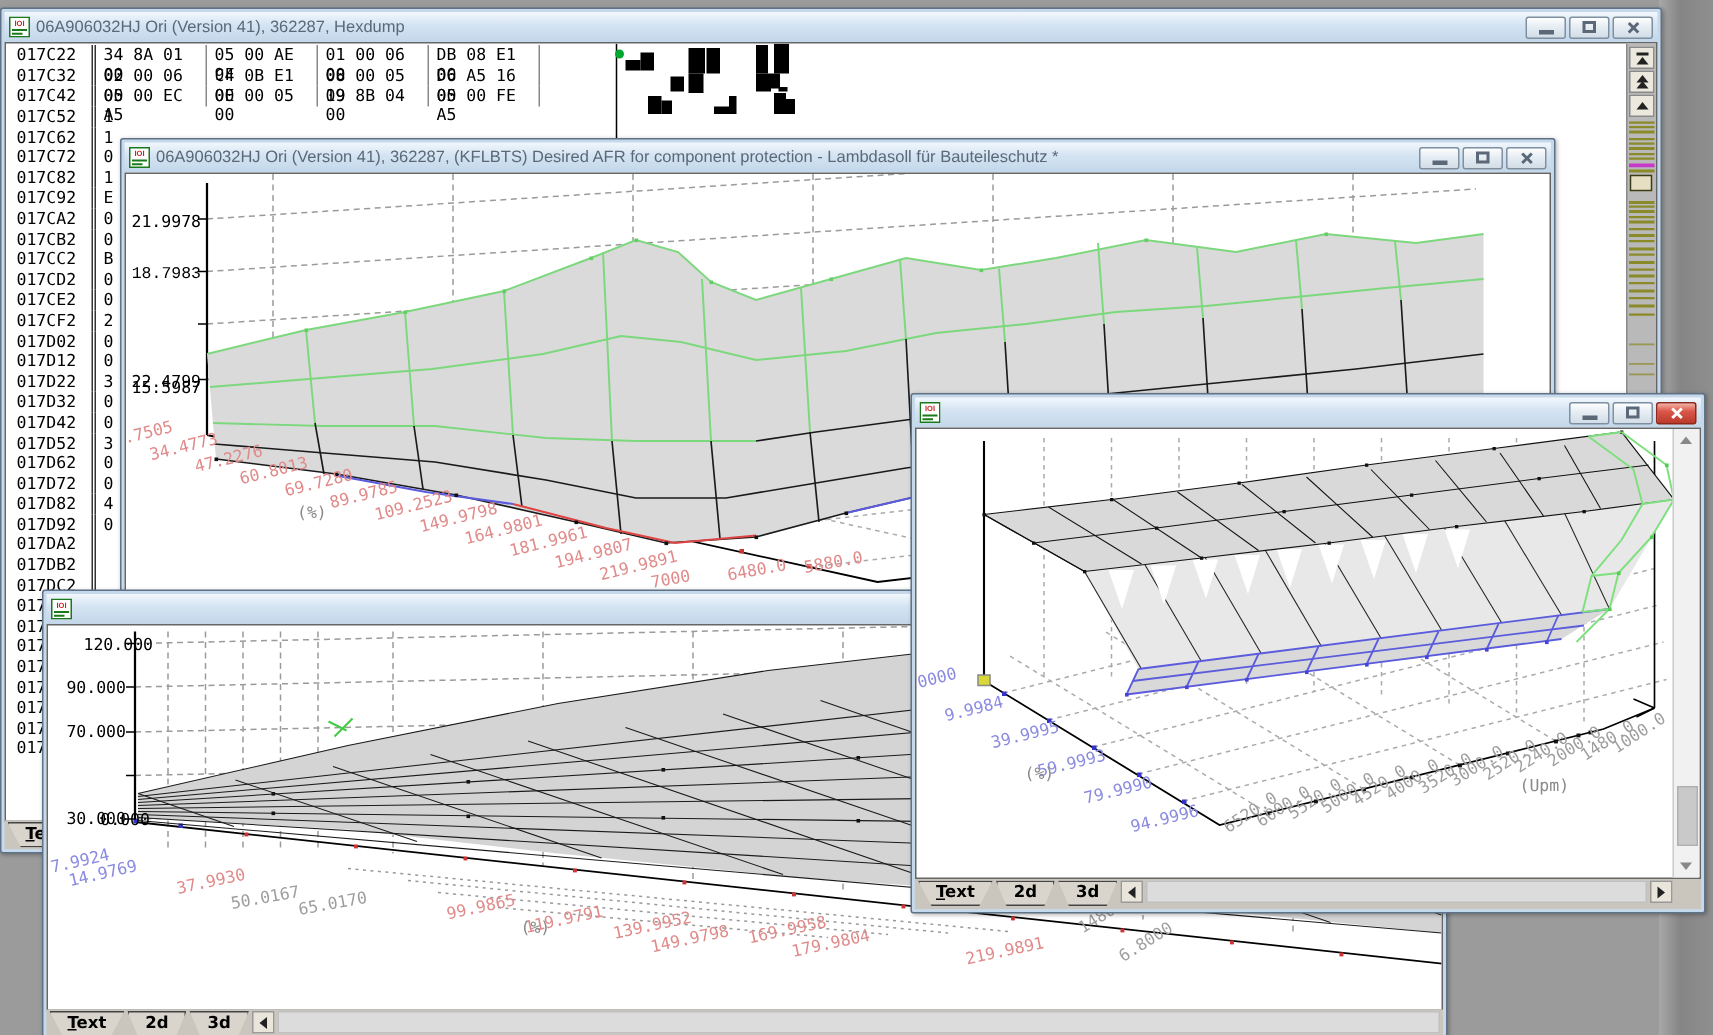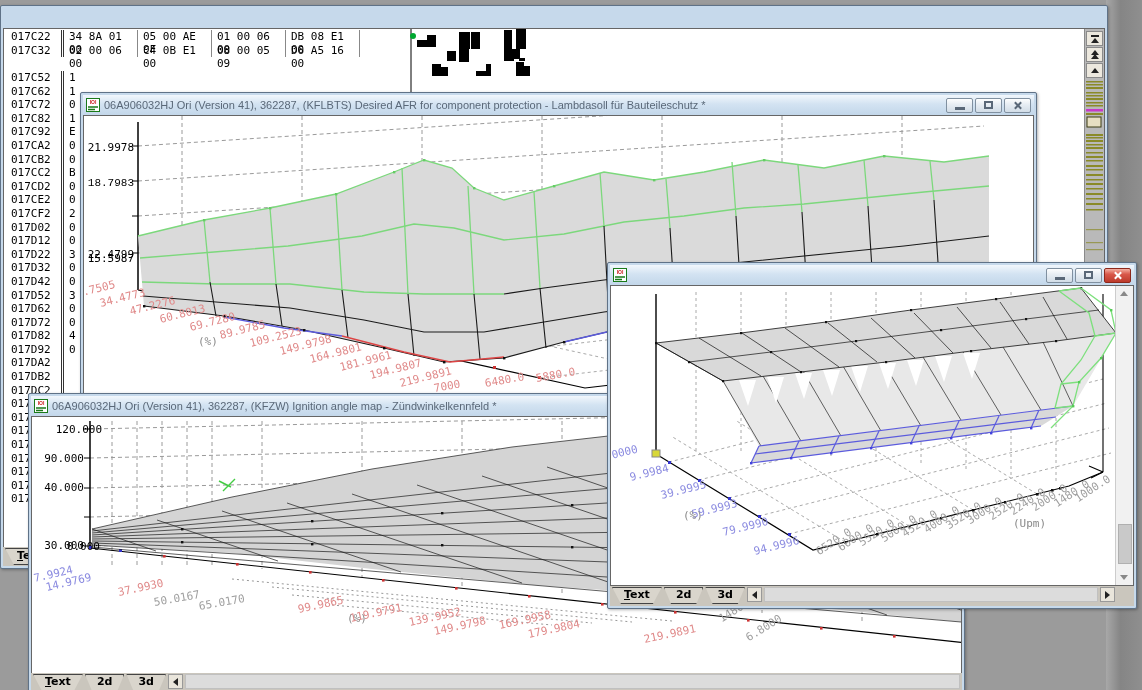--- a/index.html
+++ b/index.html
@@ -41,35 +41,61 @@
   .navbtn{width:17px;height:15px;background:#ece8de;border:1px solid #8a8a8a;display:flex;flex-direction:column;align-items:center;justify-content:center;box-sizing:border-box;margin:0 0 1px 1px}
   .vscroll{position:absolute;right:0;top:0;bottom:0;width:17px;background:#f1f1f1;border-left:1px solid #ccc}
   .vthumb{position:absolute;left:2px;width:12px;background:#c9c9c9;border:1px solid #b0b0b0}
 </style>
 </head>
 <body>
 
 <div class="mdi-right"></div>
 
 <div class="win" id="w-hex" style="left:0;top:5px;width:1106px;height:562px">
+  <div class="tb">
+    <svg width="14" height="14" viewBox="0 0 14 14">
+        <rect x="0.5" y="0.5" width="13" height="13" fill="#fff" stroke="#1a7a1a"></rect>
+        <text x="7" y="6.2" font-size="5" font-weight="bold" fill="#cc2222" text-anchor="middle">IOI</text>
+        <path d="M2 9 H12 M2 11.5 H9" stroke="#1a7a1a" stroke-width="1.4" fill="none"></path>
+      </svg>
+    <span class="t">06A906032HJ Ori (Version 41), 362287, Hexdump</span>
+    <span class="wbtns">
+      <span class="wb">
+          <span class="g-min"></span>
+        </span>
+      <span class="wb">
+          <span class="g-max"></span>
+        </span>
+      <span class="wb">
+          <span class="g-x"></span>
+        </span>
+    </span>
+  </div>
   <div class="content" style="bottom:20px">
     <div class="hexwrap">
         <div class="hex-row">
           <span class="hex-addr">017C22</span>
           <span class="hex-group">34 8A 01 00</span>
           <span class="hex-group">05 00 AE 9F</span>
           <span class="hex-group">01 00 06 00</span>
           <span class="hex-group">DB 08 E1 00</span>
         </div>
         <div class="hex-row">
           <span class="hex-addr">017C32</span>
           <span class="hex-group">02 00 06 00</span>
           <span class="hex-group">C4 0B E1 00</span>
           <span class="hex-group">08 00 05 09</span>
           <span class="hex-group">D6 A5 16 00</span>
+        </div>
+        <div class="hex-row">
+          <span class="hex-addr">017C42</span>
+          <span class="hex-group">05 00 EC A5</span>
+          <span class="hex-group">0E 00 05 00</span>
+          <span class="hex-group">19 8B 04 00</span>
+          <span class="hex-group">05 00 FE A5</span>
         </div>
       </div>
     <div class="hexwrap" style="top:42px">
         <div class="hex-row">
           <span class="hex-addr">017C52</span>
           <span class="hex-part">1</span>
         </div>
         <div class="hex-row">
           <span class="hex-addr">017C62</span>
           <span class="hex-part">1</span>
@@ -415,21 +441,20 @@
   </div>
 </div>
 
 <div class="win" id="w-kfzw" style="left:28px;top:393px;width:935px;height:300px">
   <div class="tb">
     <svg width="14" height="14" viewBox="0 0 14 14">
         <rect x="0.5" y="0.5" width="13" height="13" fill="#fff" stroke="#1a7a1a"></rect>
         <text x="7" y="6.2" font-size="5" font-weight="bold" fill="#cc2222" text-anchor="middle">IOI</text>
         <path d="M2 9 H12 M2 11.5 H9" stroke="#1a7a1a" stroke-width="1.4" fill="none"></path>
       </svg>
-    <span class="t">06A906032HJ Ori (Version 41), 362287, (KFZW) Ignition angle map - Zündwinkelkennfeld *</span>
     <span class="wbtns">
       <span class="wb">
           <span class="g-min"></span>
         </span>
       <span class="wb">
           <span class="g-max"></span>
         </span>
       <span class="wb">
           <span class="g-x"></span>
         </span>
@@ -520,21 +545,21 @@
           <rect x="409" y="127" width="2.4" height="2.4"></rect>
           <rect x="539" y="129" width="2.4" height="2.4"></rect>
           <rect x="669" y="131" width="2.4" height="2.4"></rect>
           <rect x="799" y="132" width="2.4" height="2.4"></rect>
       </g>
       <path d="M187 64 L199 70 M191 74 L203 62" stroke="#44cc44" stroke-width="1.4" fill="none"></path>
     </svg>
     <div class="lbls ylab">
         <span style="left: 20px; top: 6px;">120.000</span>
         <span style="left: 2px; top: 35.2px;">90.000</span>
-        <span style="left: 2px; top: 64.4px;">40.000</span>
+        <span style="left: 2px; top: 64.4px;">70.000</span>
         <span style="left: 2px; top: 93.6px; margin-top: 28px;">30.000</span>
         <span style="left: 18px; top: 122.8px;">0.000</span>
       </div>
     <div class="lbls blue">
         <span style="left: 2px; top: 155px; transform: rotate(-13deg);">7.9924</span>
         <span style="left: 14px; top: 164px; transform: rotate(-13deg);">14.9769</span>
       </div>
     <div class="lbls red">
         <span style="left: 86px; top: 169px; transform: rotate(-12deg);">37.9930</span>
       </div>

